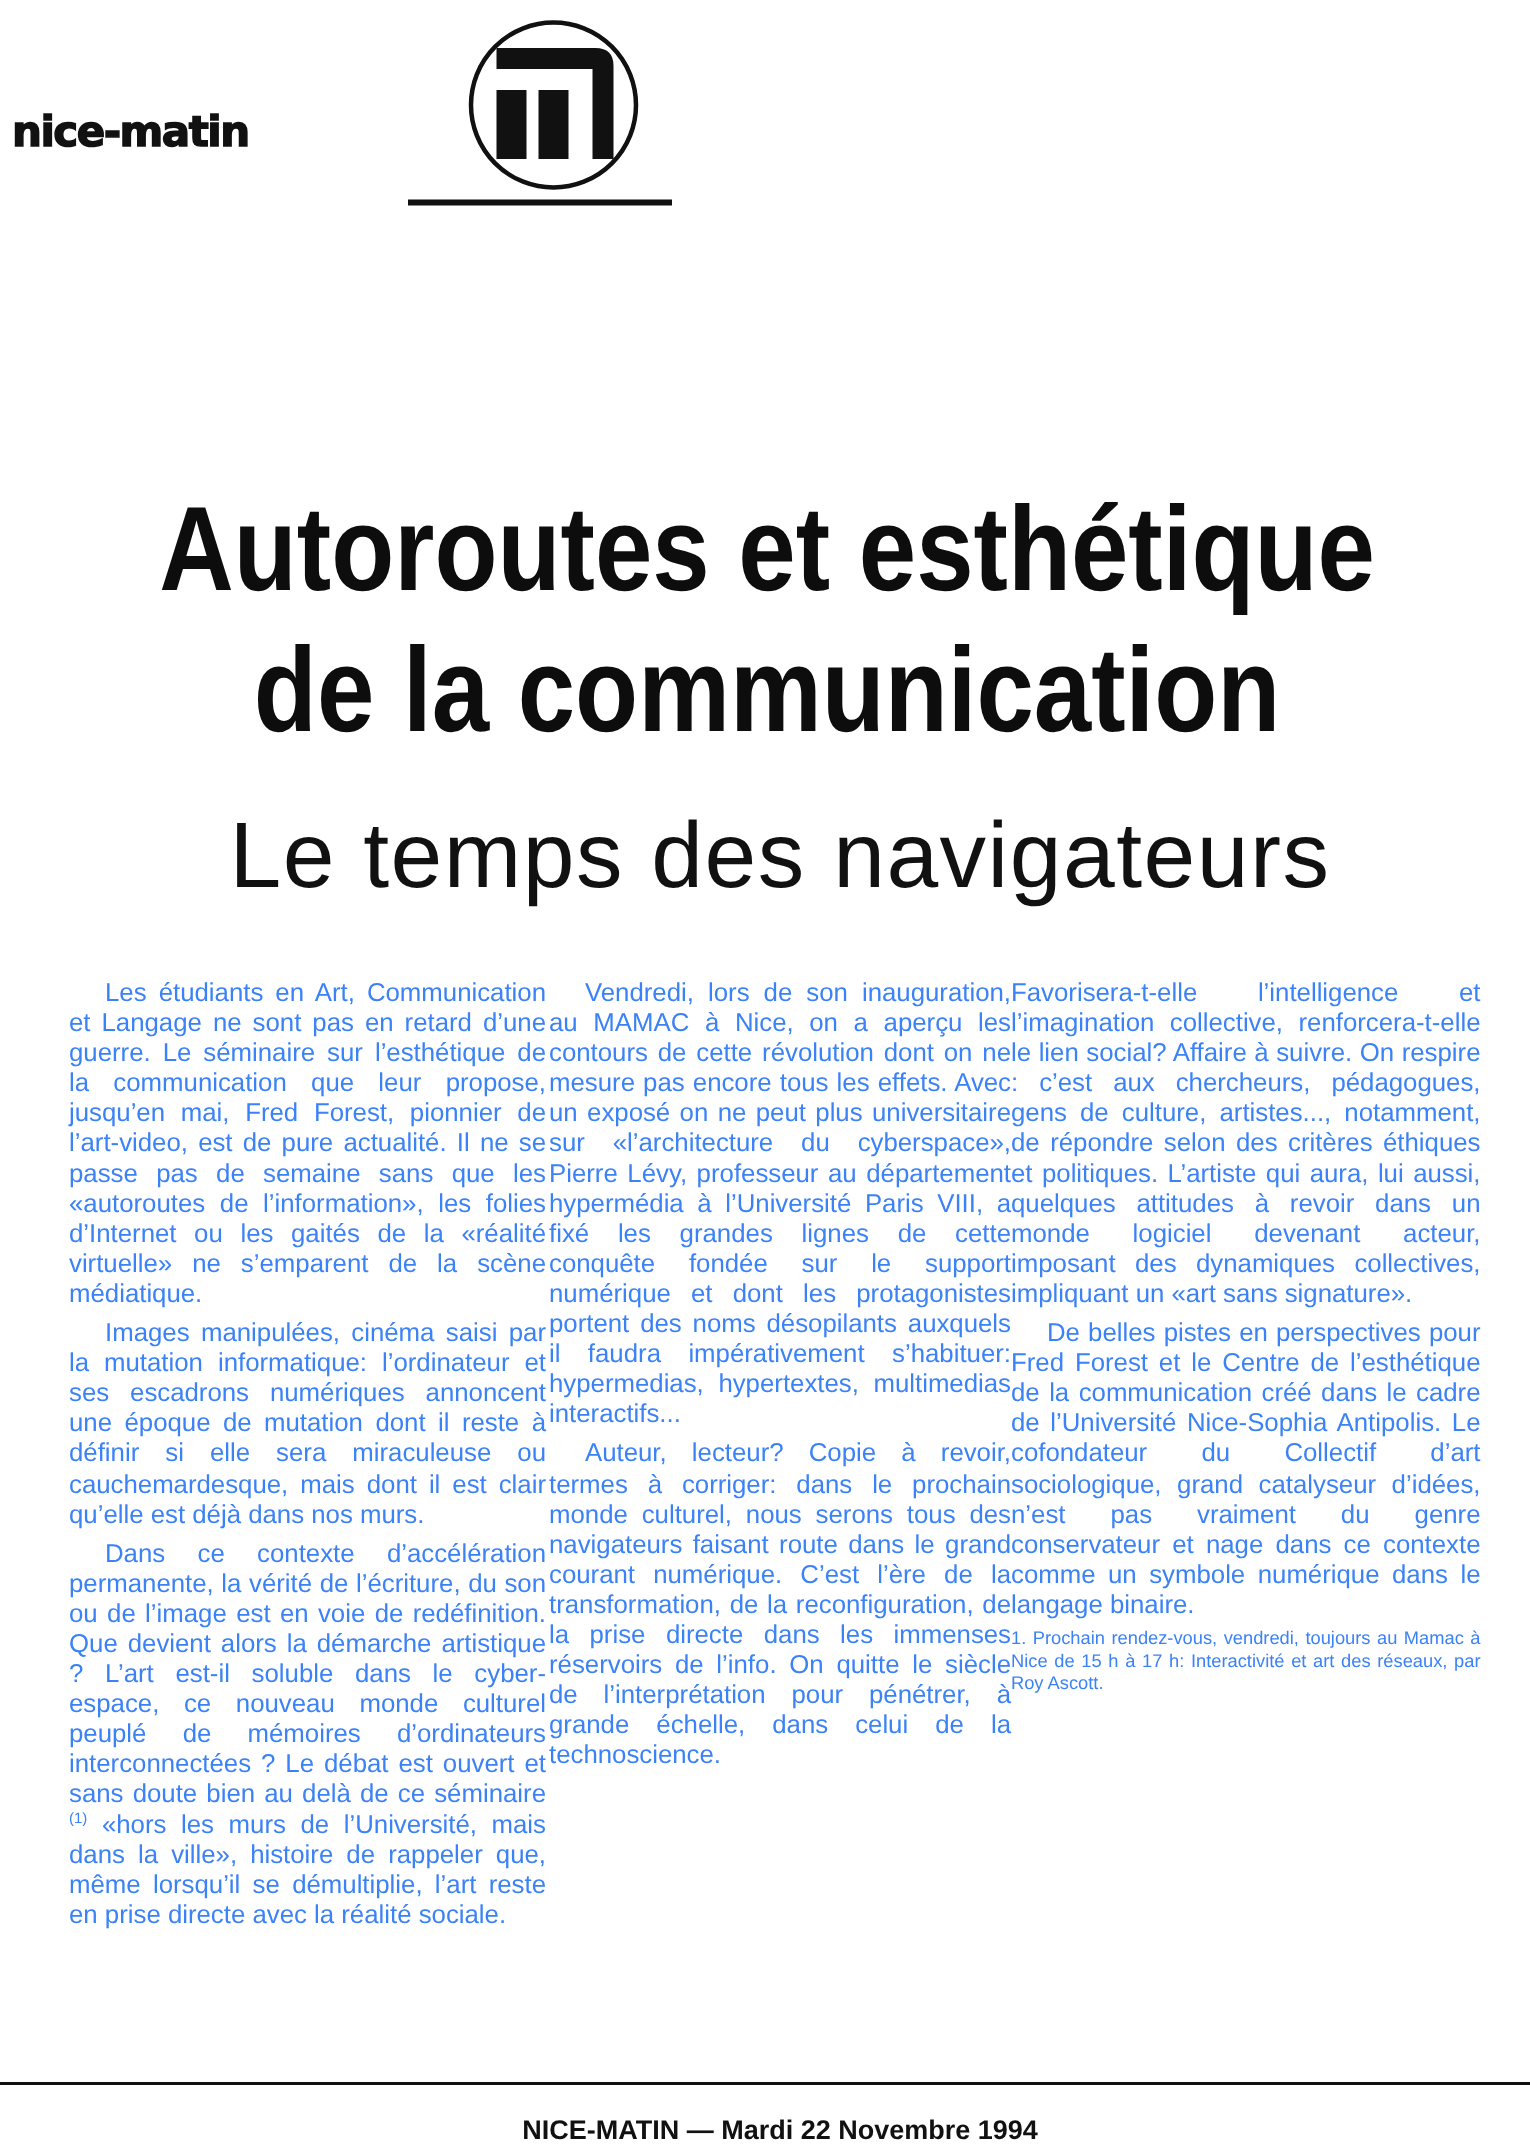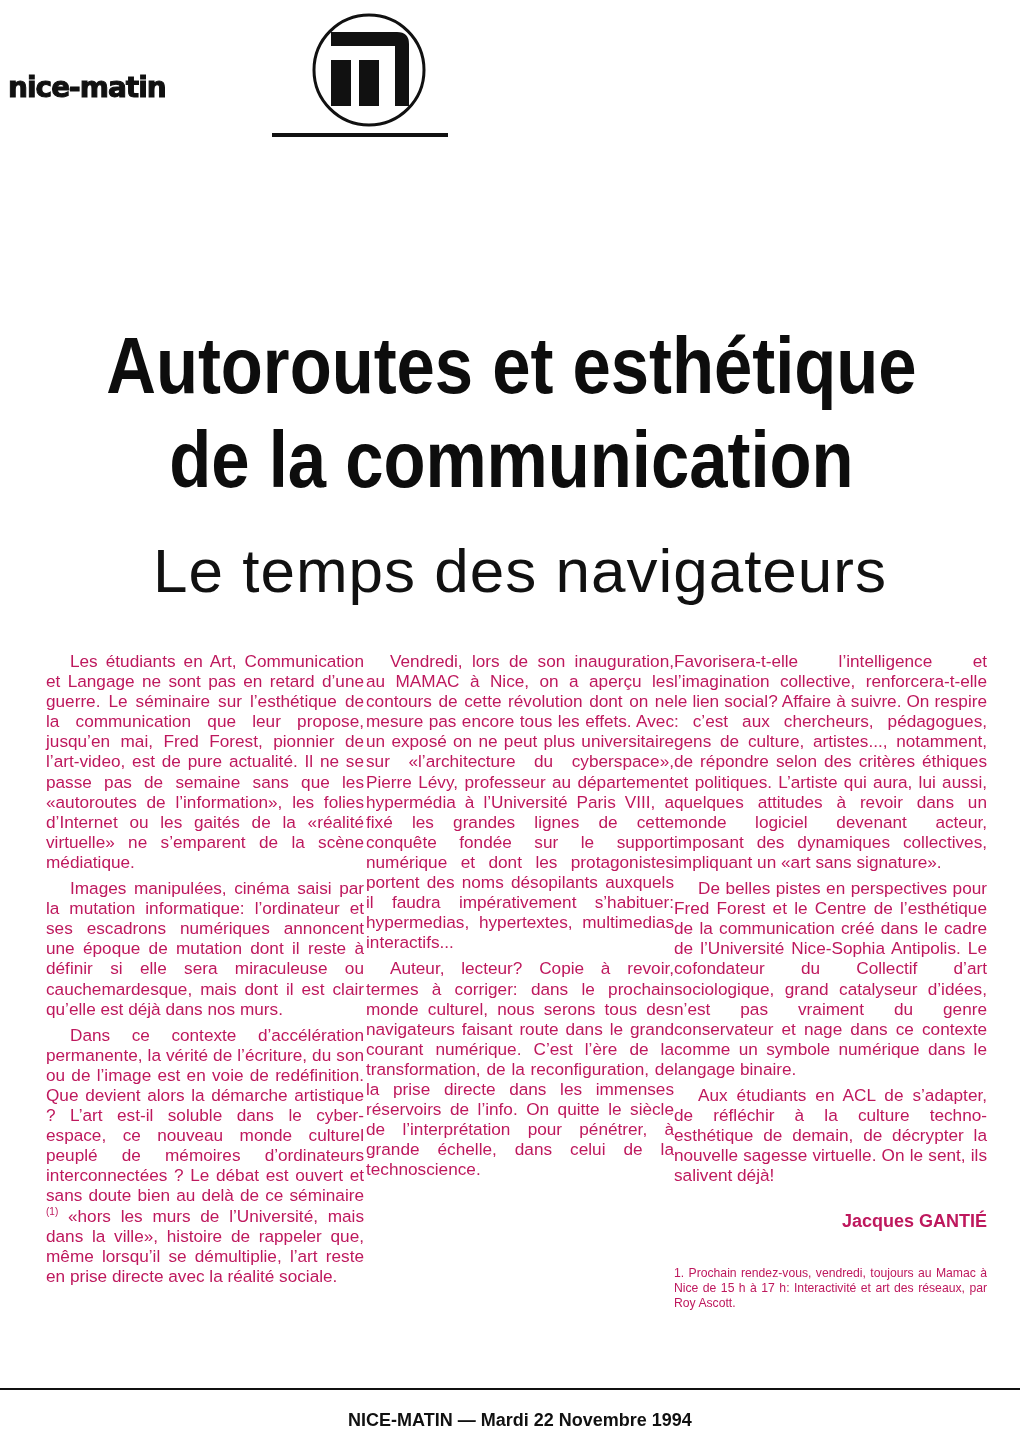--- a/index.html
+++ b/index.html
@@ -27,21 +27,21 @@
   .headline.l1 { top: 326px; font-size: 80px; transform: scaleX(0.86); transform-origin: 520px 0; left: 0; }
   .headline.l2 { top: 420px; font-size: 80px; transform: scaleX(0.86); transform-origin: 520px 0; }
   .subheadline {
     position: absolute; left: 0; width: 1040px; top: 540px; text-align: center;
     font-family: "Liberation Sans", sans-serif; font-weight: normal;
     font-size: 62px; line-height: 1; color: #111; letter-spacing: 1px;
   }
   .column {
     position: absolute; top: 651px;
     font-family: "Liberation Sans", sans-serif; font-size: 17.2px; line-height: 20.1px;
-    text-align: justify; color: #be185d;
+    text-align: justify; color: #3b82f6;
   }
   .column p { margin: 0 0 6px 0; text-indent: 24px; hyphens: manual; }
   .col1 { left: 46px; width: 318px; }
   .col2 { left: 366px; width: 308px; }
   .col3 { left: 674px; width: 313px; }
   .col3 p.first { text-indent: 0; }
   .fn-ref { font-size: 10px; vertical-align: super; line-height: 0; }
   .byline {
     text-align: right; font-weight: bold; font-size: 18px; margin-top: 26px; margin-bottom: 34px;
   }
@@ -81,19 +81,17 @@
 </div>
 
 <div class="column col2">
   <p>Vendredi, lors de son inauguration, au MAMAC à Nice, on a aperçu les contours de cette révolution dont on ne mesure pas encore tous les effets. Avec un exposé on ne peut plus universitaire sur «l’architecture du cyberspace», Pierre Lévy, professeur au département hypermédia à l’Université Paris VIII, a fixé les grandes lignes de cette conquête fondée sur le support numérique et dont les protagonistes portent des noms désopilants auxquels il faudra impérativement s’habituer: hypermedias, hypertextes, multimedias interactifs...</p>
   <p>Auteur, lecteur? Copie à revoir, termes à corriger: dans le prochain monde culturel, nous serons tous des navigateurs faisant route dans le grand courant numérique. C’est l’ère de la transformation, de la reconfiguration, de la prise directe dans les immenses réservoirs de l’info. On quitte le siècle de l’interprétation pour pénétrer, à grande échelle, dans celui de la technoscience.</p>
 </div>
 
 <div class="column col3">
   <p class="first">Favorisera-t-elle l’intelligence et l’imagination collective, renforcera-t-elle le lien social? Affaire à suivre. On respire : c’est aux chercheurs, pédagogues, gens de culture, artistes..., notamment, de répondre selon des critères éthiques et politiques. L’artiste qui aura, lui aussi, quelques attitudes à revoir dans un monde logiciel devenant acteur, imposant des dynamiques collectives, impliquant un «art sans signature».</p>
   <p>De belles pistes en perspectives pour Fred Forest et le Centre de l’esthétique de la communication créé dans le cadre de l’Université Nice-Sophia Antipolis. Le cofondateur du Collectif d’art sociologique, grand catalyseur d’idées, n’est pas vraiment du genre conservateur et nage dans ce contexte comme un symbole numérique dans le langage binaire.</p>
-  <p>Aux étudiants en ACL de s’adapter, de réfléchir à la culture techno-esthétique de demain, de décrypter la nouvelle sagesse virtuelle. On le sent, ils salivent déjà!</p>
-  <div class="byline">Jacques GANTIÉ</div>
   <p class="footnote" style="text-indent:0">1. Prochain rendez-vous, vendredi, toujours au Mamac à Nice de 15 h à 17 h: Interactivité et art des réseaux, par Roy Ascott.</p>
 </div>
 
 <div class="footer-rule"></div>
 <div class="footer-dateline">NICE-MATIN — Mardi 22 Novembre 1994</div>
 
 </body></html>

